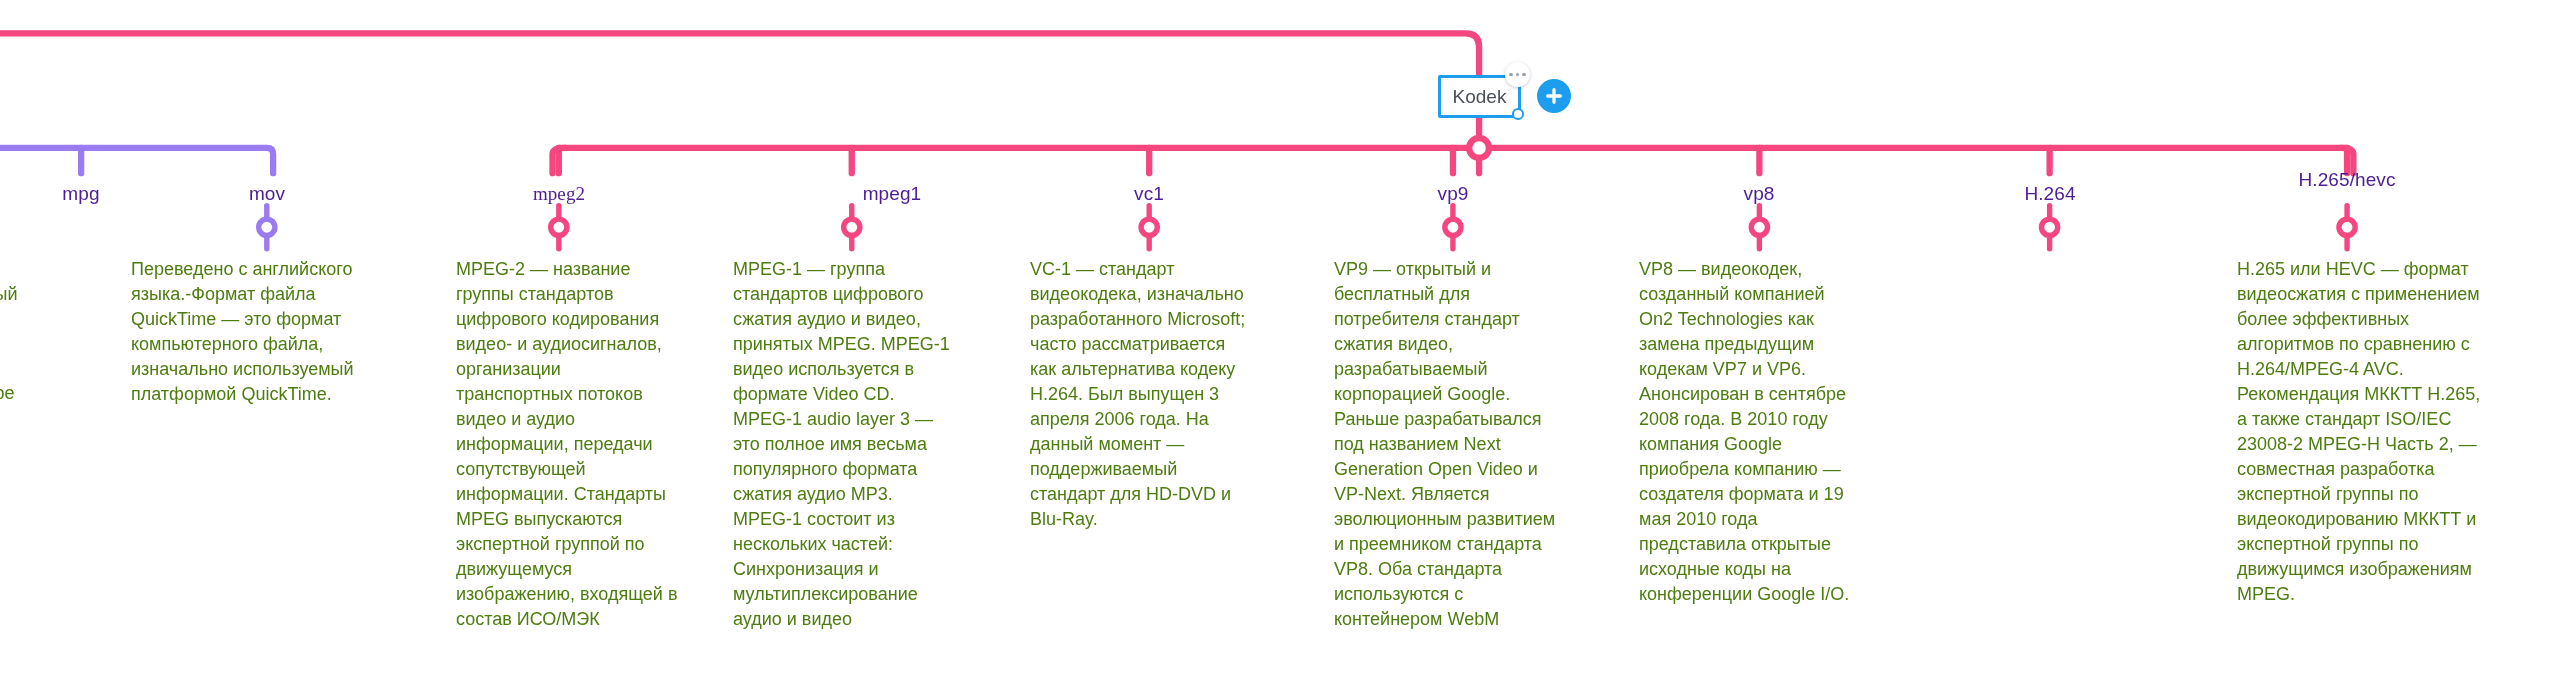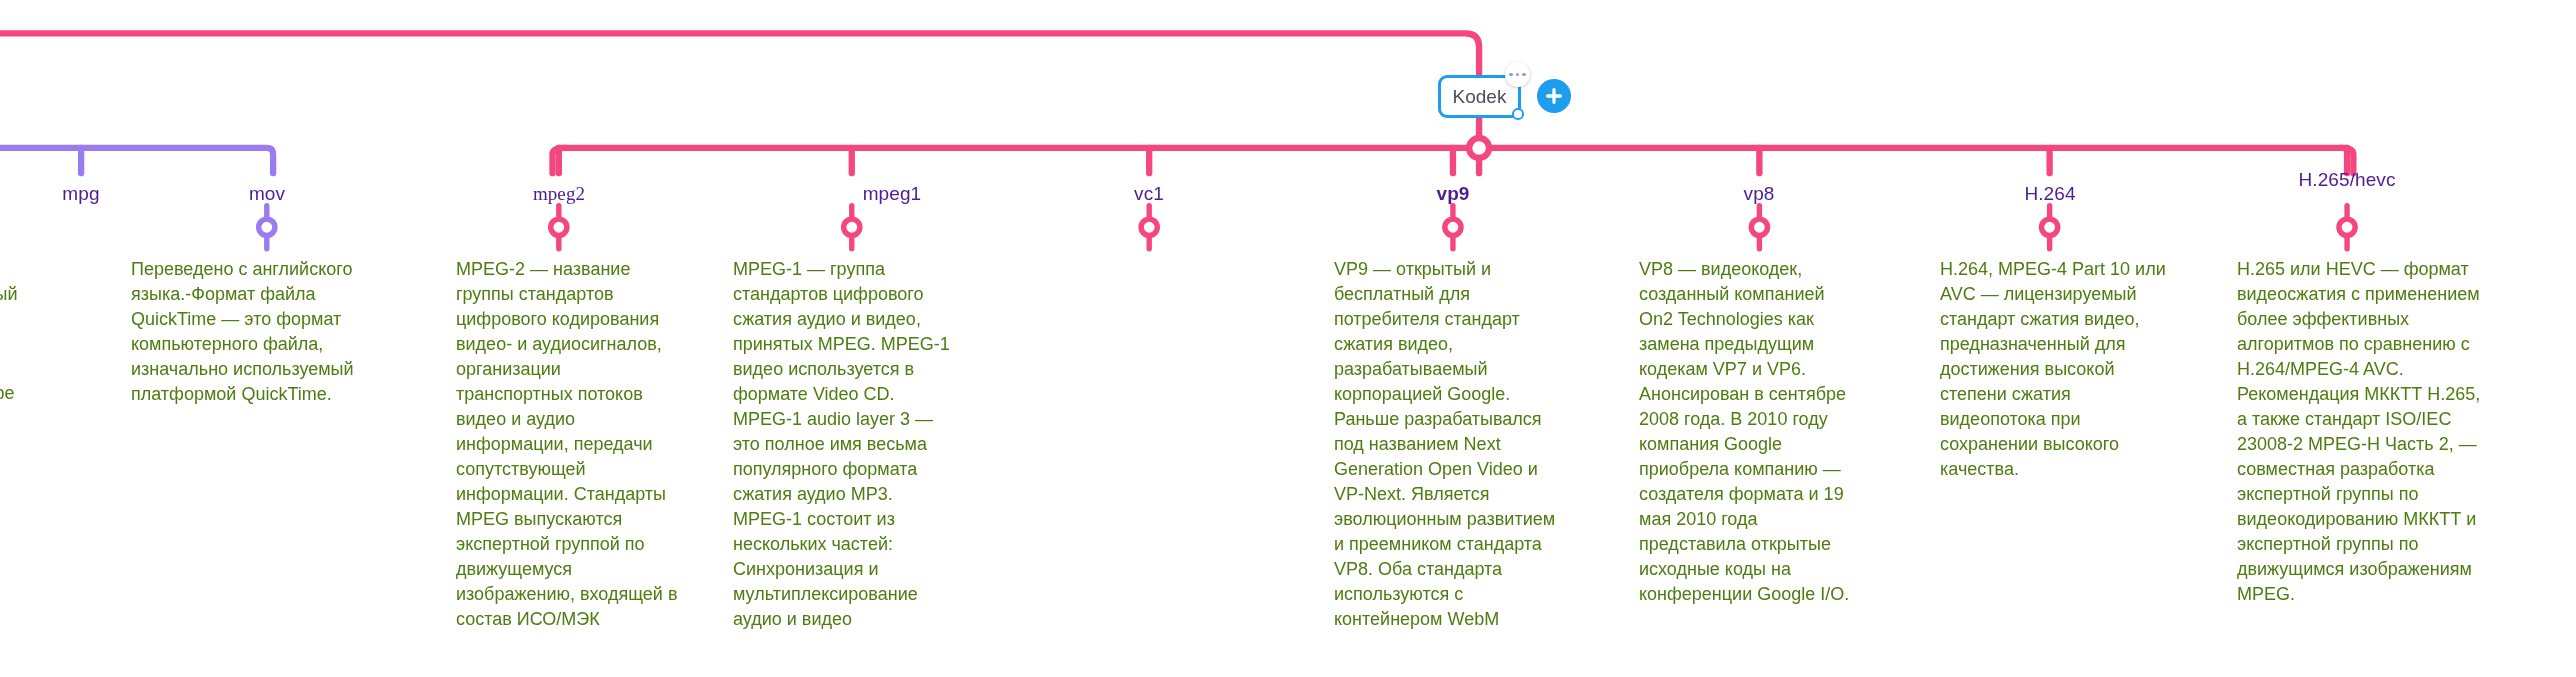--- a/index.html
+++ b/index.html
@@ -56,21 +56,21 @@
 
   
   .sel-node {
     position: absolute;
     left: 1438px;
     top: 75px;
     width: 83px;
     height: 43px;
     box-sizing: border-box;
     border: 3.6px solid #1c9ded;
-    border-radius: 9px;
+    border-radius: 2px;
     background: #ffffff;
     display: flex;
     align-items: center;
     justify-content: center;
   }
   .sel-node-text {
     font-size: 19px;
     color: #4a4f5a;
     white-space: nowrap;
   }
@@ -195,29 +195,29 @@
 ый</div>
   <div class="note" style="left:-5.4px; top:381px; width:54px;">be</div>
 
   <div class="node-label" style="left:559px; top:183px;font-family:Liberation Serif, serif;">mpeg2</div>
   <div class="note" style="left:440px; top:257px;margin-left:16px;">MPEG-2 — название группы стандартов цифрового кодирования видео- и аудиосигналов, организации транспортных потоков видео и аудио информации, передачи сопутствующей информации. Стандарты MPEG выпускаются экспертной группой по движущемуся изображению, входящей в состав ИСО/МЭК</div>
 
   <div class="node-label" style="left:892px; top:183px;">mpeg1</div>
   <div class="note" style="left:733px; top:257px;">MPEG-1 — группа стандартов цифрового сжатия аудио и видео, принятых MPEG. MPEG-1 видео используется в формате Video CD. MPEG-1 audio layer 3 — это полное имя весьма популярного формата сжатия аудио MP3. MPEG-1 состоит из нескольких частей: Синхронизация и мультиплексирование аудио и видео</div>
 
   <div class="node-label" style="left:1149px; top:183px;">vc1</div>
-
-  <div class="node-label" style="left:1453px; top:183px;font-weight:bold;">vp9</div>
+  <div class="note" style="left:1030px; top:257px;">VC-1 — стандарт видеокодека, изначально разработанного Microsoft; часто рассматривается как альтернатива кодеку H.264. Был выпущен 3 апреля 2006 года. На данный момент — поддерживаемый стандарт для HD-DVD и Blu-Ray.</div>
+
+  <div class="node-label" style="left:1453px; top:183px;">vp9</div>
   <div class="note" style="left:1334px; top:257px;">VP9 — открытый и бесплатный для потребителя стандарт сжатия видео, разрабатываемый корпорацией Google. Раньше разрабатывался под названием Next Generation Open Video и VP-Next. Является эволюционным развитием и преемником стандарта VP8. Оба стандарта используются с контейнером WebM</div>
 
   <div class="node-label" style="left:1759px; top:183px;">vp8</div>
   <div class="note" style="left:1639px; top:257px;">VP8 — видеокодек, созданный компанией On2 Technologies как замена предыдущим кодекам VP7 и VP6. Анонсирован в сентябре 2008 года. В 2010 году компания Google приобрела компанию — создателя формата и 19 мая 2010 года представила открытые исходные коды на конференции Google I/O.</div>
 
   <div class="node-label" style="left:2050px; top:183px;">H.264</div>
-  <div class="note" style="left:1940px; top:257px; width:240px;">H.264, MPEG-4 Part 10 или AVC — лицензируемый стандарт сжатия видео, предназначенный для достижения высокой степени сжатия видеопотока при сохранении высокого качества.</div>
 
   <div class="node-label" style="left:2347px; top:169px;">H.265/hevc</div>
   <div class="note" style="left:2237px; top:257px; width:245px;">H.265 или HEVC — формат видеосжатия с применением более эффективных алгоритмов по сравнению с H.264/MPEG-4 AVC. Рекомендация МККТТ H.265, а также стандарт ISO/IEC 23008-2 MPEG-H Часть 2, — совместная разработка экспертной группы по видеокодированию МККТТ и экспертной группы по движущимся изображениям MPEG.</div>
 
   <div class="sel-node">
     <span class="sel-node-text">Kodek</span>
   </div>
 
   <div class="sel-dots">
     <i></i>

